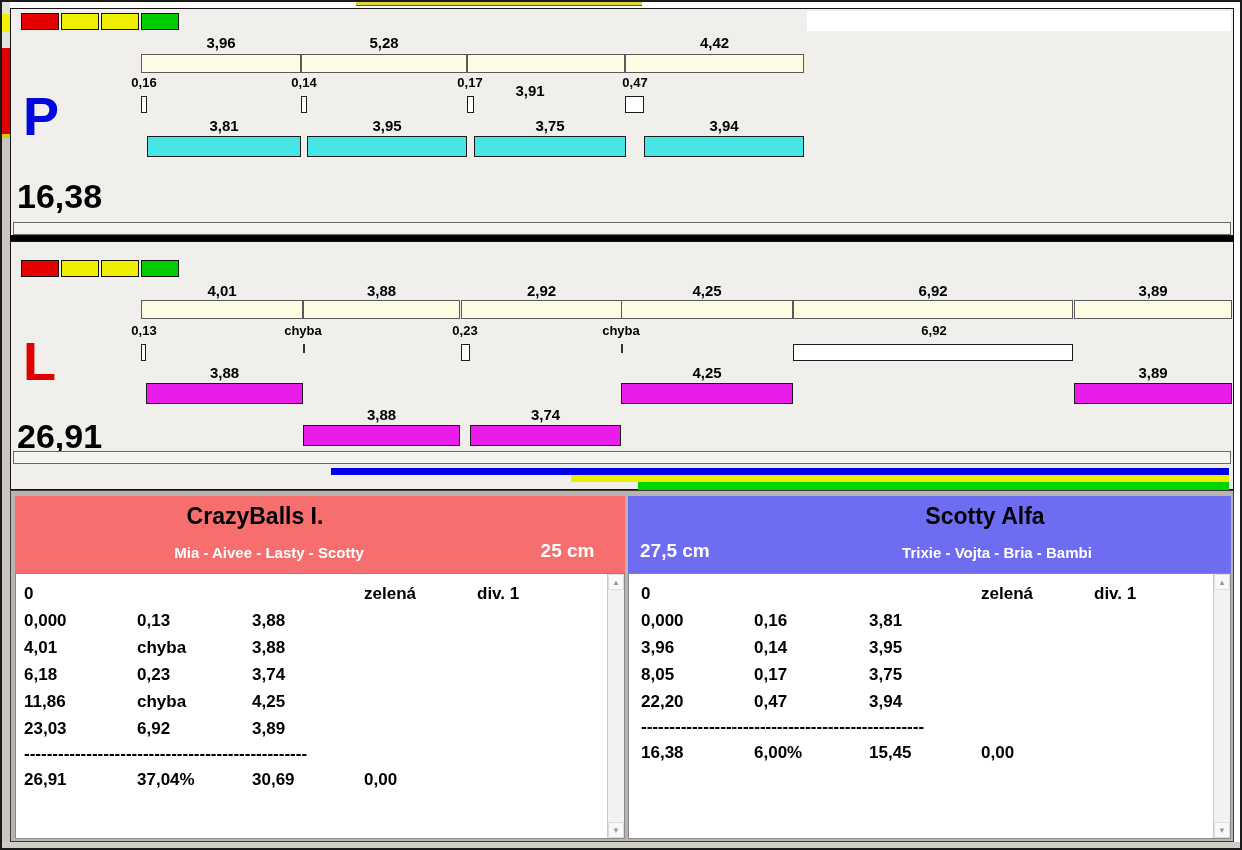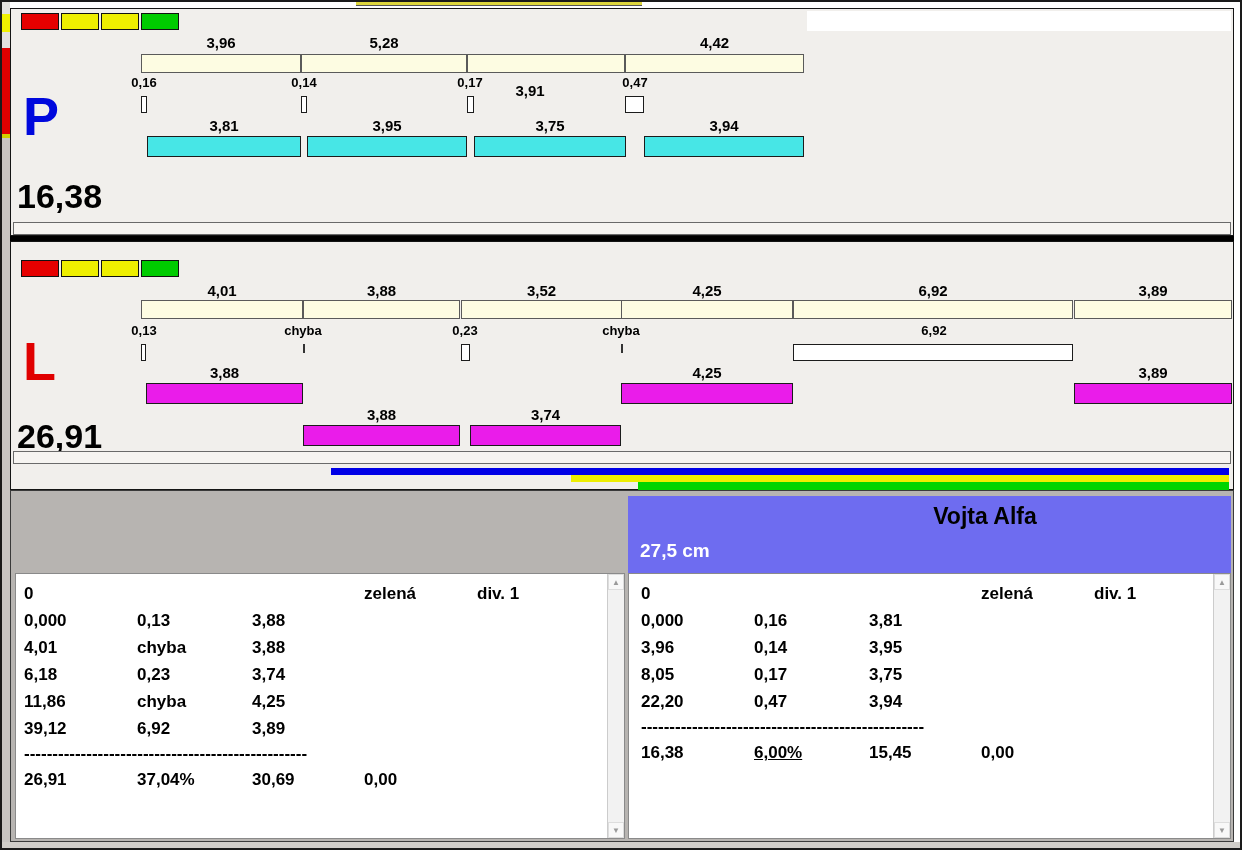--- a/index.html
+++ b/index.html
@@ -140,21 +140,21 @@
         <div class="bar runbar" style="left: 135px; top: 141px; width: 157px; height: 21px; background: rgb(234, 28, 234);"></div>
         <div class="blabel" style="left: 135px; top: 122px; width: 157px;">3,88</div>
         <div class="bar cream" style="left: 292px; top: 58px; width: 157px; height: 19px;"></div>
         <div class="blabel" style="left: 292px; top: 40px; width: 157px;">3,88</div>
         <div class="clabel" style="left: 252px; top: 81px; width: 80px;">chyba</div>
         <div class="etick" style="left: 292px; top: 102px; height: 9px;"></div>
         <div class="bar runbar" style="left: 292px; top: 183px; width: 157px; height: 21px; background: rgb(234, 28, 234);"></div>
         <div class="blabel" style="left: 292px; top: 164px; width: 157px;">3,88</div>
         <div class="bar windowbox" style="left: 292px; top: 211px; width: 76px; height: 10px;"></div>
         <div class="bar cream" style="left: 450px; top: 58px; width: 161px; height: 19px;"></div>
-        <div class="blabel" style="left: 450px; top: 40px; width: 161px;">3,52</div>
+        <div class="blabel" style="left: 450px; top: 40px; width: 161px;">2,92</div>
         <div class="clabel" style="left: 414px; top: 81px; width: 80px;">0,23</div>
         <div class="bar changebox" style="left: 450px; top: 102px; width: 9px; height: 17px;"></div>
         <div class="bar runbar" style="left: 459px; top: 183px; width: 151px; height: 21px; background: rgb(234, 28, 234);"></div>
         <div class="blabel" style="left: 459px; top: 164px; width: 151px;">3,74</div>
         <div class="bar cream" style="left: 610px; top: 58px; width: 172px; height: 19px;"></div>
         <div class="blabel" style="left: 610px; top: 40px; width: 172px;">4,25</div>
         <div class="clabel" style="left: 570px; top: 81px; width: 80px;">chyba</div>
         <div class="etick" style="left: 610px; top: 102px; height: 9px;"></div>
         <div class="bar runbar" style="left: 610px; top: 141px; width: 172px; height: 21px; background: rgb(234, 28, 234);"></div>
         <div class="blabel" style="left: 610px; top: 122px; width: 172px;">4,25</div>
@@ -171,22 +171,28 @@
         <div class="pbar" style="left: 320px; top: 226px; width: 898px; height: 7px; background: rgb(0, 0, 230);"></div>
         <div class="pbar" style="left: 560px; top: 233px; width: 658px; height: 7px; background: rgb(237, 237, 0);"></div>
         <div class="pbar" style="left: 627px; top: 240px; width: 591px; height: 8px; background: rgb(0, 212, 0);"></div>
       </div>
     <div id="lane-l-letter" class="lane-letter" style="top: 92px; color: rgb(224, 0, 0);">L</div>
     <div class="lane-total" style="top:177px;">26,91</div>
     <div class="strip" style="top:209px;"></div>
   </section>
 
   <section id="bottom">
+    <div class="team-header" id="left-header" style="background: rgb(247, 110, 110);">
+      <div class="team-name">CrazyBalls I.</div>
+      <div class="team-members">Mia - Aivee - Lasty - Scotty</div>
+      <div class="team-height">25 cm</div>
+    </div>
     <div class="team-header" id="right-header" style="background: rgb(110, 108, 240);">
-      <div class="team-name">Vojta Alfa</div>
+      <div class="team-name">Scotty Alfa</div>
+      <div class="team-members">Trixie - Vojta - Bria - Bambi</div>
       <div class="team-height">27,5 cm</div>
     </div>
 
     <div class="team-table" id="left-table-wrap">
       <div id="left-table-body" class="tbody">
           <div class="trow">
             <div style="grid-column: 1;">0</div>
             <div style="grid-column: 4;">zelená</div>
             <div style="grid-column: 5;">div. 1</div>
           </div>
@@ -204,21 +210,21 @@
             <div style="grid-column: 1;">6,18</div>
             <div style="grid-column: 2;">0,23</div>
             <div style="grid-column: 3;">3,74</div>
           </div>
           <div class="trow">
             <div style="grid-column: 1;">11,86</div>
             <div style="grid-column: 2;">chyba</div>
             <div style="grid-column: 3;">4,25</div>
           </div>
           <div class="trow">
-            <div style="grid-column: 1;">39,12</div>
+            <div style="grid-column: 1;">23,03</div>
             <div style="grid-column: 2;">6,92</div>
             <div style="grid-column: 3;">3,89</div>
           </div>
           <div class="trow seprow">
             <div class="sep" style="grid-column: 1 / 6;">--------------------------------------------------</div>
           </div>
           <div class="trow">
             <div style="grid-column: 1;">26,91</div>
             <div style="grid-column: 2;">37,04%</div>
             <div style="grid-column: 3;">30,69</div>
@@ -256,21 +262,21 @@
           <div class="trow">
             <div style="grid-column: 1;">22,20</div>
             <div style="grid-column: 2;">0,47</div>
             <div style="grid-column: 3;">3,94</div>
           </div>
           <div class="trow seprow">
             <div class="sep" style="grid-column: 1 / 6;">--------------------------------------------------</div>
           </div>
           <div class="trow">
             <div style="grid-column: 1;">16,38</div>
-            <div style="grid-column: 2; text-decoration: underline;">6,00%</div>
+            <div style="grid-column: 2;">6,00%</div>
             <div style="grid-column: 3;">15,45</div>
             <div style="grid-column: 4;">0,00</div>
           </div>
         </div>
       <div class="sbar">
         <div class="sarrow">▲</div>
         <div class="sarrow">▼</div>
       </div>
     </div>
   </section>

